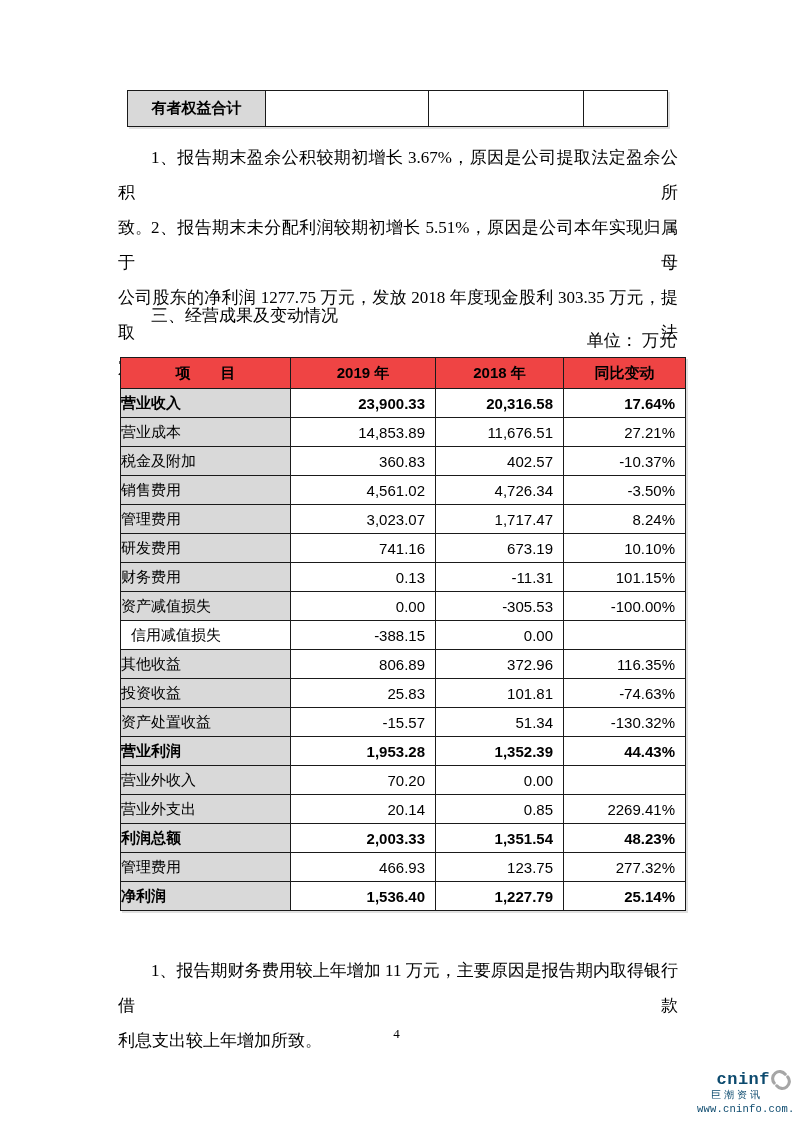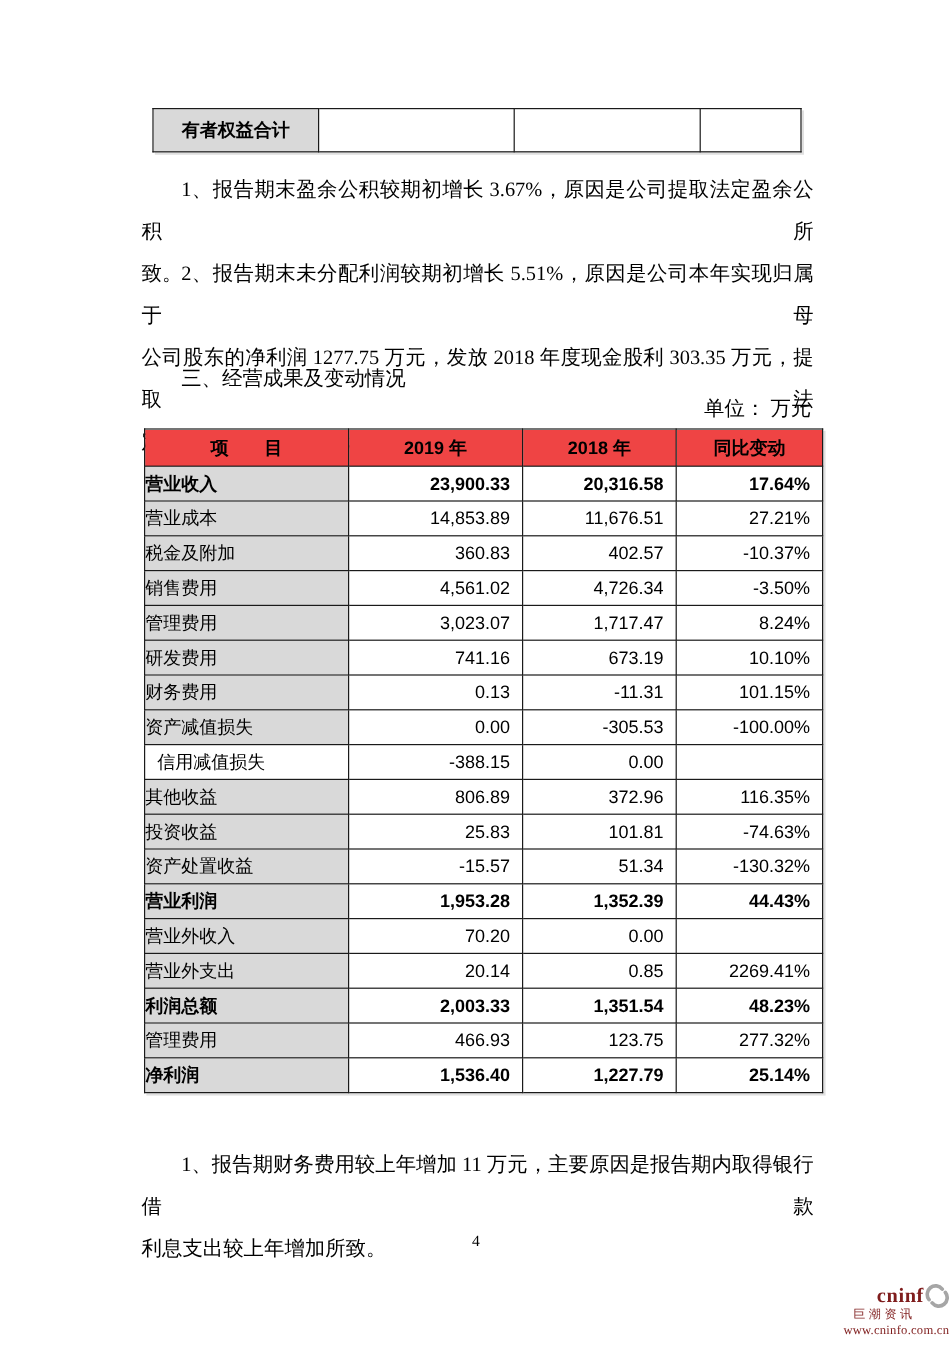--- a/index.html
+++ b/index.html
@@ -65,22 +65,22 @@
   .main-table td.num { text-align: right; padding-right: 10px; }
   .main-table tr.b td { font-weight: bold; }
 
   
   .page-number {
     position: absolute; left: 0; top: 1026px; width: 100%;
     text-align: center; font-size: 13px;
   }
   .logo {
     position: absolute; right: 2px; top: 1070px; width: 94px;
-    font-family: Liberation Serif, serif;
-    color: #7f1d1d; line-height: 1.05;
+    font-family: Liberation Mono, monospace;
+    color: #0c4a6e; line-height: 1.05;
   }
   .logo-brand-row { display: flex; align-items: center; justify-content: flex-end; }
   .logo-brand { font-weight: bold; font-size: 17px; letter-spacing: 0.5px; }
   .logo-swirl { width: 20px; height: 20px; margin-left: 1px; }
   .logo-cn { font-size: 10px; letter-spacing: 3px; text-align: center; margin: 1px 14px 2px 0; }
   .logo-url { font-size: 10.5px; text-align: right; letter-spacing: 0.2px; }
 </style>
 </head>
 <body>
 

